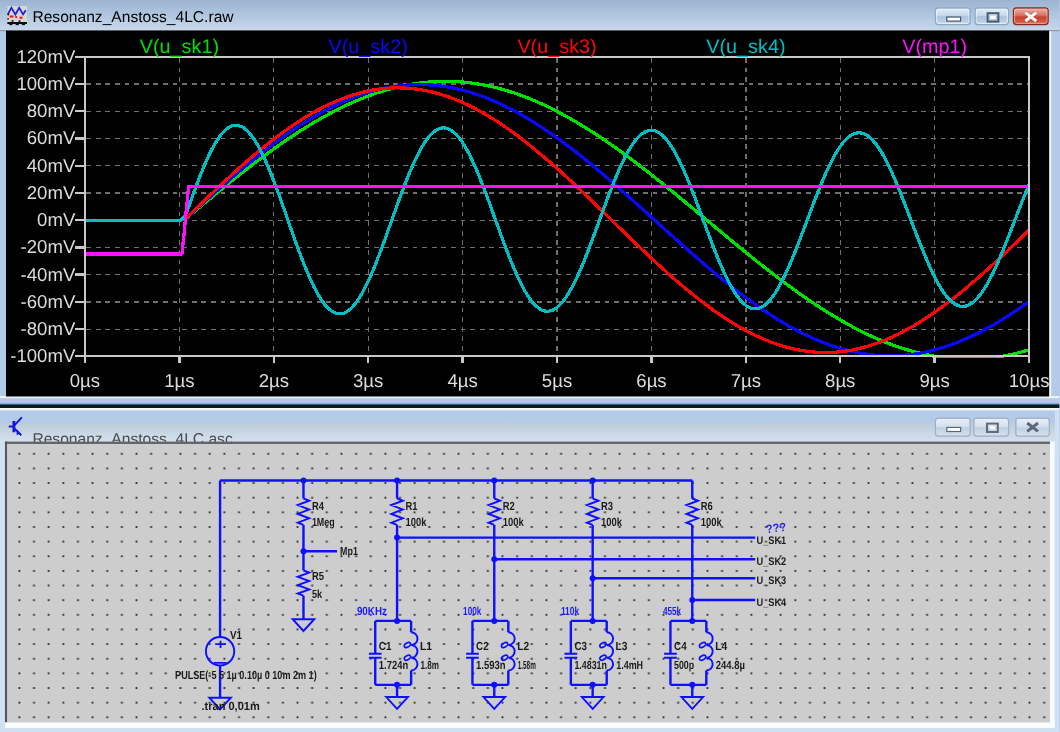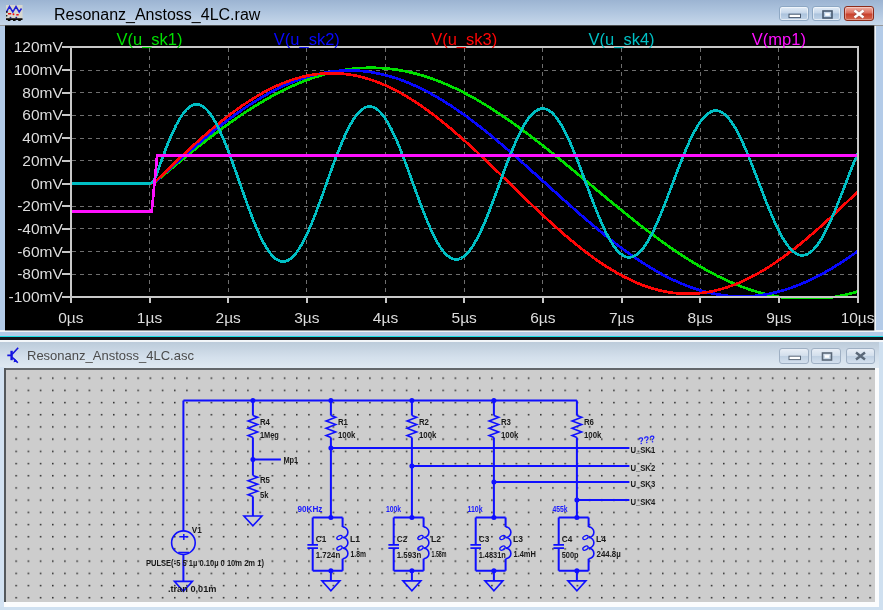--- a/index.html
+++ b/index.html
@@ -1,24 +1,24 @@
 <!DOCTYPE html>
 <html><head><meta charset="utf-8"><style>
 * { margin:0; padding:0; box-sizing:border-box; }
 body { width:883px; height:610px; overflow:hidden; font-family:"Liberation Sans", sans-serif; background:#b3cbe8; position:relative; }
 .abs { position:absolute; }
 .tb1 { left:0; top:0; width:883px; height:25.5px; background:linear-gradient(180deg,#9cb4d2 0%,#aec4de 45%,#c0d2e7 85%,#c6d7ea 100%); border-bottom:1.3px solid #97989a; }
-.tb1 .txt { position:absolute; left:27px; top:6px; font-size:16px; color:#000;margin-left:27px; }
+.tb1 .txt { position:absolute; left:27px; top:6px; font-size:13px; color:#000; }
 .client1 { left:5px; top:25.5px; width:869.3px; height:304.9px; background:#000; }
 .wline1 { left:0; top:330.4px; width:883px; height:1.6px; background:#eef2f7; }
 .blband { left:0; top:332px; width:883px; height:3.6px; background:#b3cbe8; }
 .cyline { left:0; top:335.6px; width:883px; height:1.8px; background:#18dde6; }
 .bkline { left:0; top:337.4px; width:883px; height:2.8px; background:#15151c; }
 .wline2 { left:0; top:340.2px; width:883px; height:1.8px; background:#f4f7fa; }
-.tb2 { left:0; top:342px; width:883px; height:25.8px; background:linear-gradient(180deg,#bccbda 0%,#d4e0ec 60%,#dfe9f2 100%); }
+.tb2 { left:0; top:352px; width:883px; height:25.8px; background:linear-gradient(180deg,#bccbda 0%,#d4e0ec 60%,#dfe9f2 100%); }
 .tb2 .txt { position:absolute; left:27px; top:6px; font-size:13px; color:#4b4b4b; }
 .cl2bord { left:3.5px; top:367.8px; width:871.6px; height:1.8px; background:#63676b; }
 .l2bord { left:3.5px; top:367.8px; width:2.6px; height:234.7px; background:#54585c; }
 .client2 { left:6.1px; top:369.6px; width:869px; height:232.9px; background:#cdcdcd; }
 .lblue2 { left:0; top:367px; width:3.5px; height:243px; background:#d3e2f2; }
 .rwhite2 { left:875.1px; top:367.8px; width:3.9px; height:239px; background:#fbfcfd; }
 .bwhite2 { left:3.5px; top:602.2px; width:875.5px; height:4.6px; background:#fbfcfd; }
 .rblue2 { left:879px; top:342px; width:4px; height:268px; background:#cfe0f0; }
 .bblue2 { left:0; top:606.8px; width:883px; height:3.2px; background:#cfe0f0; }
 .rwhite1 { left:874.3px; top:25.5px; width:1.6px; height:304.9px; background:#f0f4f8; }

